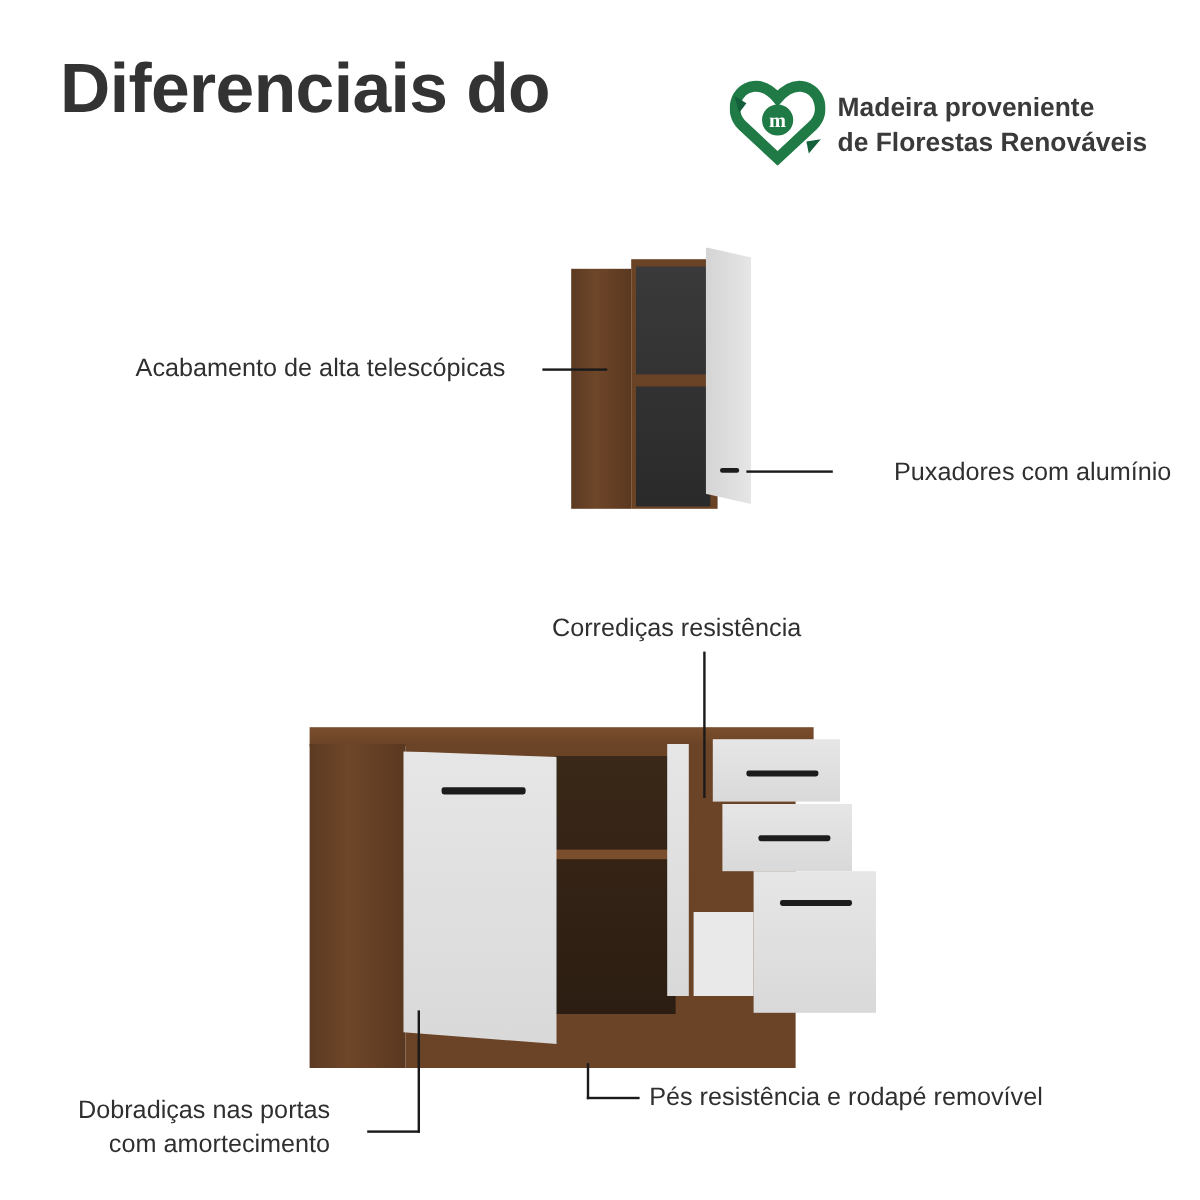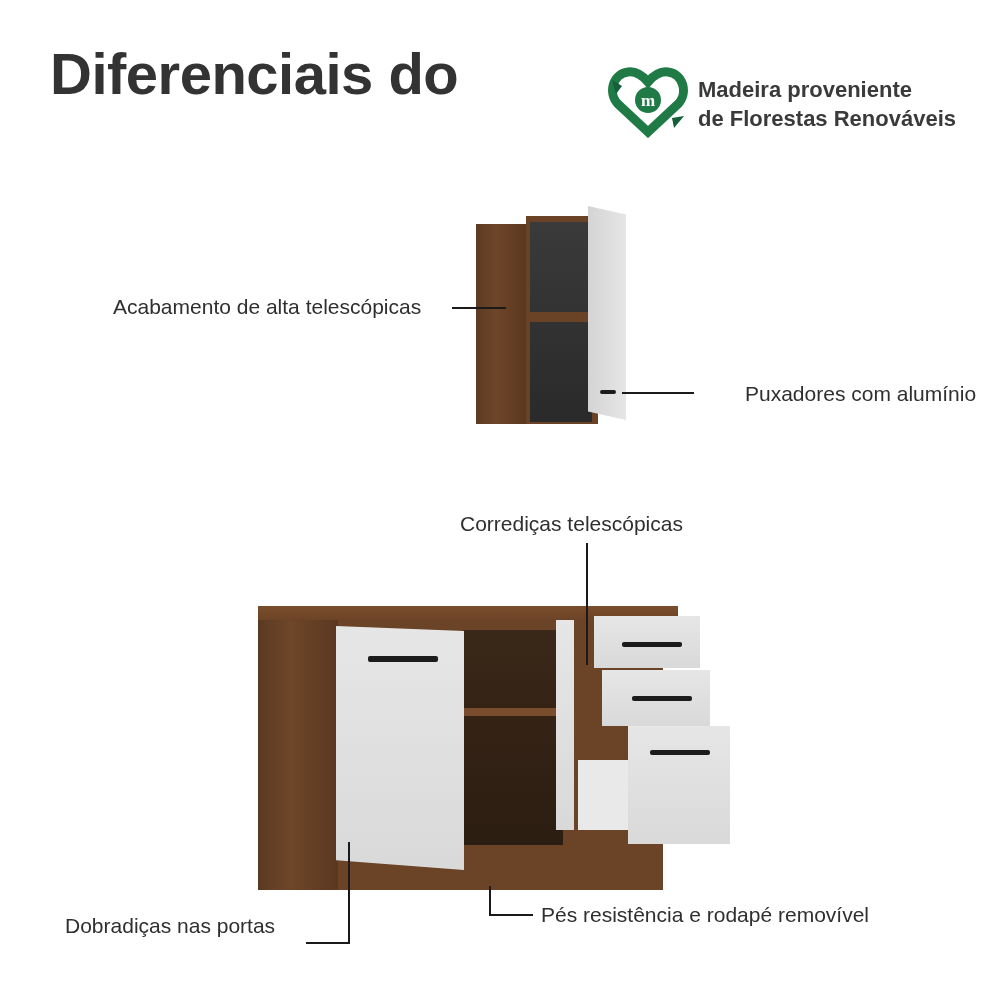--- a/index.html
+++ b/index.html
@@ -61,24 +61,25 @@
   <div class="abs handle" style="left:392px;top:150px;width:60px;height:5px;"></div>
   <div class="abs" style="left:320px;top:160px;width:50px;height:70px;background:#e9e9e9;"></div>
 </div>
 
 <div class="abs label" style="left:113px;top:293px;">Acabamento de alta telescópicas</div>
 <div class="abs line" style="left:452px;top:307px;width:54px;height:2px;"></div>
 
 <div class="abs label" style="left:703px;top:380px;margin-left:42px;">Puxadores com alumínio</div>
 <div class="abs line" style="left:622px;top:392px;width:72px;height:2px;"></div>
 
-<div class="abs label" style="left:460px;top:510px;">Corrediças telescópicas</div>
+<div class="abs label" style="left:460px;top:510px;">Corrediças resistência</div>
 <div class="abs line" style="left:586px;top:543px;width:2px;height:122px;"></div>
 
 <div class="abs label" style="left:65px;top:912px;text-align:right;">
   <div>Dobradiças nas portas</div>
+  <div>com amortecimento</div>
 </div>
 <div class="abs line" style="left:348px;top:842px;width:2px;height:102px;"></div>
 <div class="abs line" style="left:306px;top:942px;width:44px;height:2px;"></div>
 
 <div class="abs label" style="left:541px;top:901px;">Pés resistência e rodapé removível</div>
 <div class="abs line" style="left:489px;top:886px;width:2px;height:30px;"></div>
 <div class="abs line" style="left:489px;top:914px;width:44px;height:2px;"></div>
 
 </body></html>

